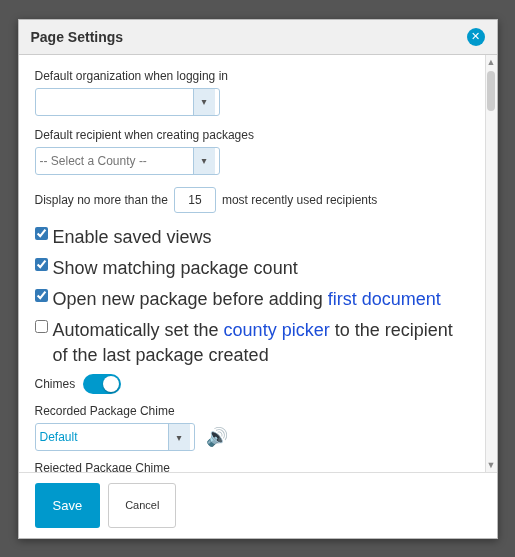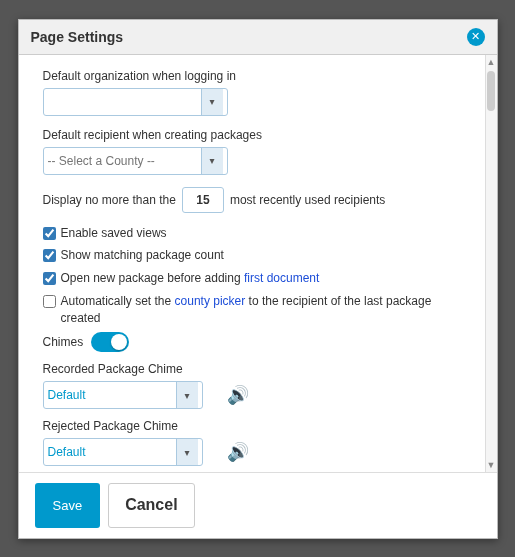--- a/index.html
+++ b/index.html
@@ -44,21 +44,21 @@
       display: flex;
       align-items: center;
       justify-content: center;
       cursor: pointer;
       color: #fff;
       font-size: 11px;
       line-height: 1;
       border: none;
     }
     .modal-body {
-      padding: 14px 24px;
+      padding: 14px 16px;
       overflow-y: auto;
       flex: 1;
     }
     .scrollbar-right {
       width: 12px;
       background: #f5f5f5;
       border-left: 1px solid #ddd;
       display: flex;
       flex-direction: column;
       align-items: center;
@@ -145,35 +145,34 @@
     }
     .number-input {
       width: 42px;
       height: 26px;
       border: 1px solid #aac9e0;
       border-radius: 3px;
       text-align: center;
       font-size: 12px;
       color: #333;
       outline: none;
-      font-weight: bold;
     }
     .checkbox-row {
       display: flex;
       align-items: flex-start;
       margin-bottom: 6px;
       gap: 5px;
     }
     .checkbox-row input[type="checkbox"] {
       margin-top: 2px;
       flex-shrink: 0;
       accent-color: #337ab7;
     }
     .checkbox-label {
-      font-size: 12px;
+      font-size: 18px;
       color: #333;
       line-height: 1.4;
     }
     .checkbox-label a, .checkbox-label .blue-link {
       color: #1d4ed8;
       text-decoration: none;
     }
     .chimes-row {
       display: flex;
       align-items: center;
@@ -209,21 +208,21 @@
       margin-bottom: 10px;
     }
     .chime-row-label {
       font-size: 12px;
       color: #333;
       margin-bottom: 5px;
     }
     .chime-select-row {
       display: flex;
       align-items: center;
-      gap: 25px;
+      gap: 12px;
     }
     .chime-select {
       width: 160px;
     }
     .sound-icon {
       color: #0099cc;
       font-size: 18px;
       cursor: pointer;
     }
     .modal-footer {
@@ -241,23 +240,22 @@
       padding: 15px 18px;
       font-size: 13px;
       cursor: pointer;
     }
     .btn-cancel {
       background: #fff;
       color: #333;
       border: 1px solid #ccc;
       border-radius: 3px;
       padding: 6px 16px;
-      font-size: 16px;
-      cursor: pointer;
-      font-weight: bold;
+      font-size: 11px;
+      cursor: pointer;
     }
   </style>
 </head>
 <body>
 
 <div class="modal">
   <div class="modal-header">
     <span class="modal-title">Page Settings</span>
     <button class="close-btn">✕</button>
   </div>

